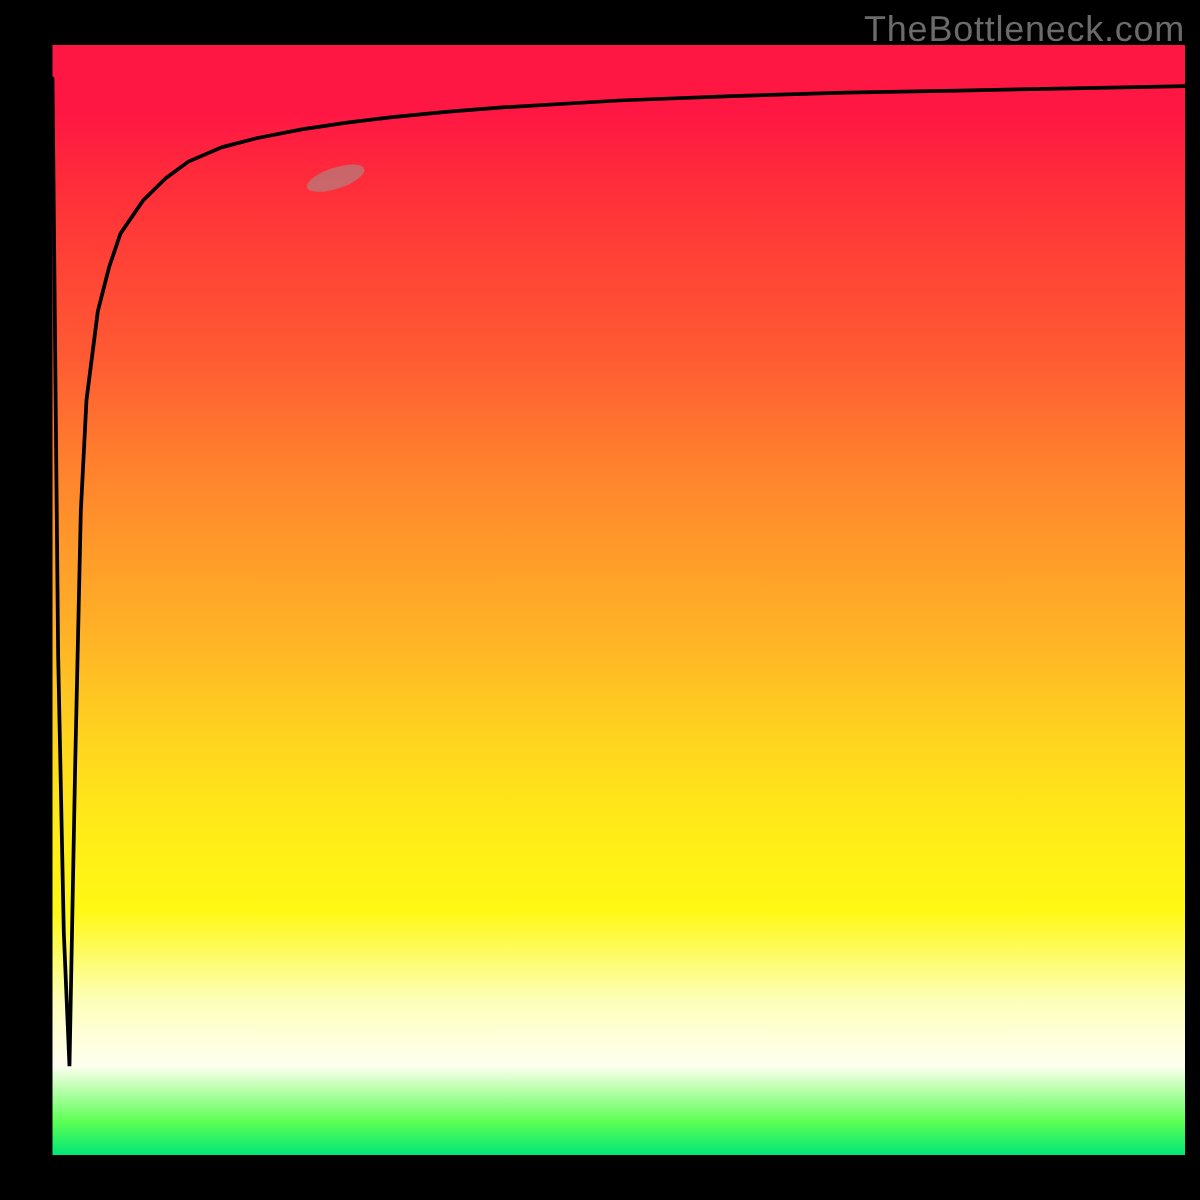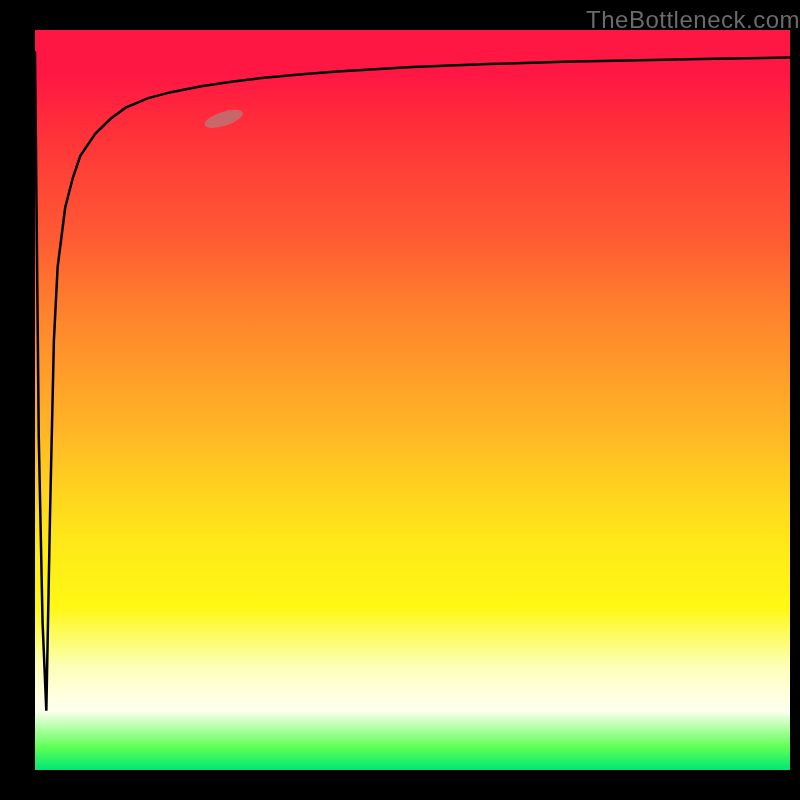--- a/index.html
+++ b/index.html
@@ -37,21 +37,21 @@
       #fcffb7 86%,
       #ffffe0 90%,
       #fdffee 92%,
       #5cff54 97%,
       #00e676 100%
     );
   }
   .watermark {
     position: absolute;
     top: 6px;
-    right: 0;
+    right: 10px;
     font-family: Arial, Helvetica, sans-serif;
     font-size: 24px;
     color: #6b6b6b;
     letter-spacing: 0.5px;
     user-select: none;
   }
   svg.curve {
     position: absolute;
     left: 35px;
     top: 30px;

